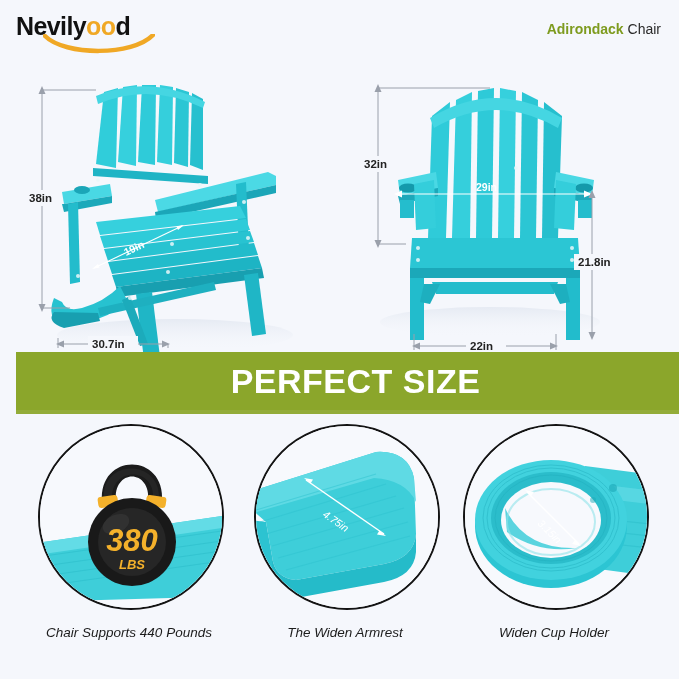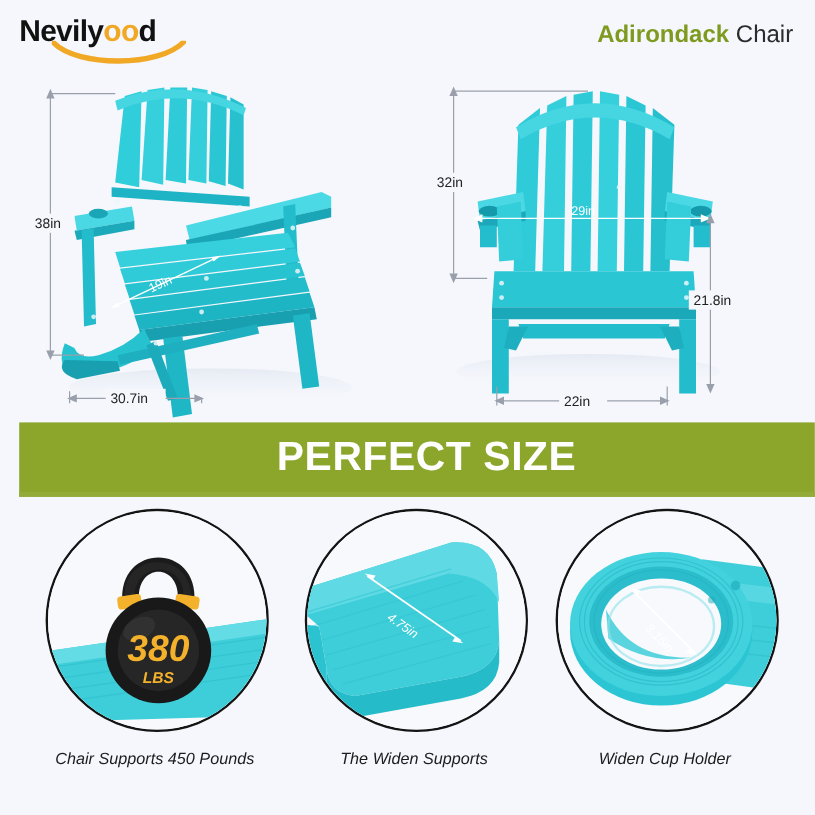--- a/index.html
+++ b/index.html
@@ -18,28 +18,28 @@
   .logo-text {
     position: absolute; left: 0; top: 4px;
     font-size: 25px; font-weight: bold; letter-spacing: -0.6px;
     color: #111; line-height: 28px; white-space: nowrap;
   }
   .logo-text .o-accent { color: #F0A825; }
   .logo-smile { position: absolute; left: 27px; top: 26px; }
 
   .title-wrap {
     position: absolute; right: 18px; top: 18px;
-    font-size: 20px; white-space: nowrap; line-height: 22px;
+    font-size: 14px; white-space: nowrap; line-height: 22px;
   }
   .title-strong { color: #7E9B1F; font-weight: bold; }
   .title-light { color: #2b2b2b; font-weight: normal; }
 
   
   .panels { position: absolute; top: 56px; left: 0; width: 679px; height: 292px; }
-  .panel { position: absolute; top: 4px; height: 292px; }
+  .panel { position: absolute; top: 16px; height: 292px; font-weight: bold; }
   .panel-left { left: 0; width: 340px; }
   .panel-right { left: 340px; width: 339px; }
 
   svg.scene { display: block; }
 
   .dimtext {
     font-family: "Liberation Sans", sans-serif;
     font-size: 11.5px; fill: #222;
   }
   .dimtext-white {
@@ -335,21 +335,21 @@
           <rect x="58" y="70" width="20" height="11" rx="3" fill="#F4B12B" transform="rotate(-8 68 76)"></rect>
           <rect x="106" y="70" width="20" height="11" rx="3" fill="#F4B12B" transform="rotate(8 116 76)"></rect>
 
           <circle cx="92" cy="116" r="44" fill="#191919"></circle>
           <circle cx="92" cy="116" r="34" fill="#262626"></circle>
           <ellipse cx="76" cy="98" rx="14" ry="9" fill="#3a3a3a" opacity="0.55" transform="rotate(-25 76 98)"></ellipse>
           <text class="kb-num" x="92" y="125" font-size="31" text-anchor="middle">380</text>
           <text class="kb-num" x="92" y="143" font-size="13" text-anchor="middle">LBS</text>
         </svg>
       </div>
-      <div class="feature-caption">Chair Supports 450 Pounds</div>
+      <div class="feature-caption">Chair Supports 440 Pounds</div>
     </div>
 
     <div class="feature">
       <div class="circle-clip">
         <svg width="186" height="186" viewBox="0 0 186 186">
           <rect width="186" height="186" fill="#f7f9fd"></rect>
 
           <path d="M-20 70 L120 26 Q152 24 158 52 L160 108 Q158 132 128 138 L40 154 Q18 152 16 130 L10 96 Z" fill="#3ECED9"></path>
           <path d="M-20 70 L120 26 Q152 24 158 52 L160 76 Q150 54 118 52 L-20 92 Z" fill="#5FDAE4"></path>
 
@@ -366,21 +366,21 @@
           </g>
 
           <g>
             <line x1="50" y1="54" x2="128" y2="108" stroke="#ffffff" stroke-width="1.4"></line>
             <path d="M48 52 l9 1.5 l-2.5 4 Z" fill="#ffffff"></path>
             <path d="M130 110 l-9 -1.5 l2.5 -4 Z" fill="#ffffff"></path>
             <text class="dimtext-white" x="66" y="90" font-size="11" transform="rotate(35 66 90)">4.75in</text>
           </g>
         </svg>
       </div>
-      <div class="feature-caption">The Widen Supports</div>
+      <div class="feature-caption">The Widen Armrest</div>
     </div>
 
     <div class="feature">
       <div class="circle-clip">
         <svg width="186" height="186" viewBox="0 0 186 186">
           <rect width="186" height="186" fill="#f7f9fd"></rect>
 
           <path d="M120 40 L182 48 L186 150 L126 142 Z" fill="#3ECED9"></path>
           <path d="M132 58 L182 64 L184 78 L134 72 Z" fill="#63DCE6" opacity="0.7"></path>
           <g stroke="#2BBCC9" stroke-width="1.2" opacity="0.5">

